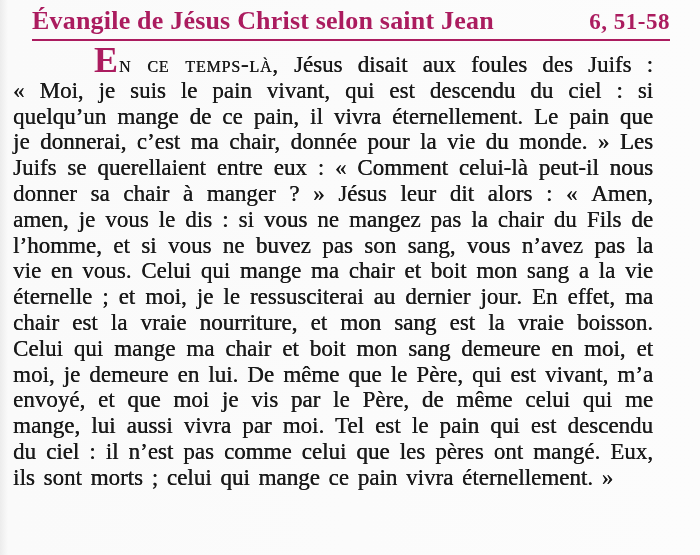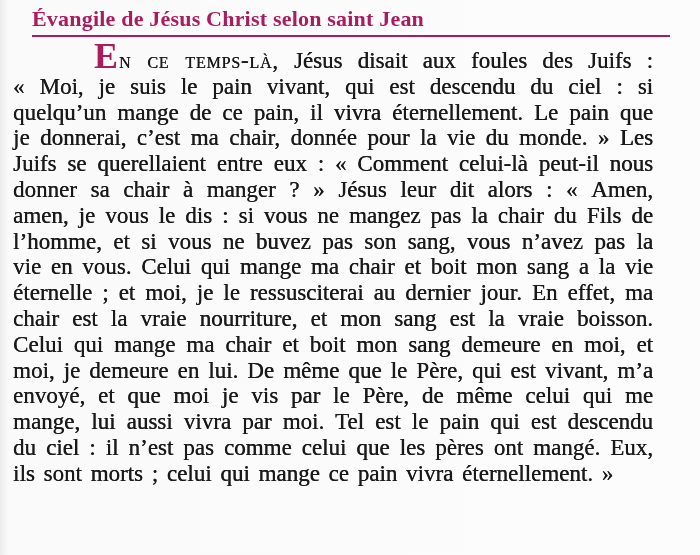--- a/index.html
+++ b/index.html
@@ -18,21 +18,21 @@
   }
   .header {
     display: flex;
     justify-content: space-between;
     align-items: baseline;
     margin-left: 19px;
     color: var(--color-accent, #ab1c5f);
     font-weight: bold;
   }
   .header .title {
-    font-size: 22px;
+    font-size: 26px;
     letter-spacing: 0.2px;
     white-space: nowrap;
   }
   .header .ref {
     font-size: 23px;
     letter-spacing: 0.5px;
     white-space: nowrap;
   }
   .rule {
     height: 0;
@@ -63,16 +63,17 @@
     font-variant: small-caps;
     letter-spacing: 0.8px;
   }
 </style>
 </head>
 <body style="background: linear-gradient(90deg, rgb(236, 236, 236) 0px, rgb(250, 250, 250) 8px, rgb(252, 252, 252) 100%);">
 
 <div class="page">
   <div class="header">
     <span class="title">Évangile de Jésus Christ selon saint Jean</span>
+    <span class="ref">6, 51-58</span>
   </div>
   <div class="rule"></div>
   <p class="reading"><span class="initial">E</span><span class="smallcaps">n ce temps-là,</span><span> Jésus disait aux foules des Juifs&nbsp;: «&nbsp;Moi, je suis le pain vivant, qui est descendu du ciel&nbsp;: si quelqu’un mange de ce pain, il vivra éternellement. Le pain que je donnerai, c’est ma chair, donnée pour la vie du monde.&nbsp;» Les Juifs se querellaient entre eux&nbsp;: «&nbsp;Comment celui-là peut-il nous donner sa chair à manger&nbsp;?&nbsp;» Jésus leur dit alors&nbsp;: «&nbsp;Amen, amen, je vous le dis&nbsp;: si vous ne mangez pas la chair du Fils de l’homme, et si vous ne buvez pas son sang, vous n’avez pas la vie en vous. Celui qui mange ma chair et boit mon sang a la vie éternelle&nbsp;; et moi, je le ressusciterai au dernier jour. En effet, ma chair est la vraie nourriture, et mon sang est la vraie boisson. Celui qui mange ma chair et boit mon sang demeure en moi, et moi, je demeure en lui. De même que le Père, qui est vivant, m’a envoyé, et que moi je vis par le Père, de même celui qui me mange, lui aussi vivra par moi. Tel est le pain qui est descendu du ciel&nbsp;: il n’est pas comme celui que les pères ont mangé. Eux, ils sont morts&nbsp;; celui qui mange ce pain vivra éternellement.&nbsp;»</span></p>
 </div>
 
 </body></html>

